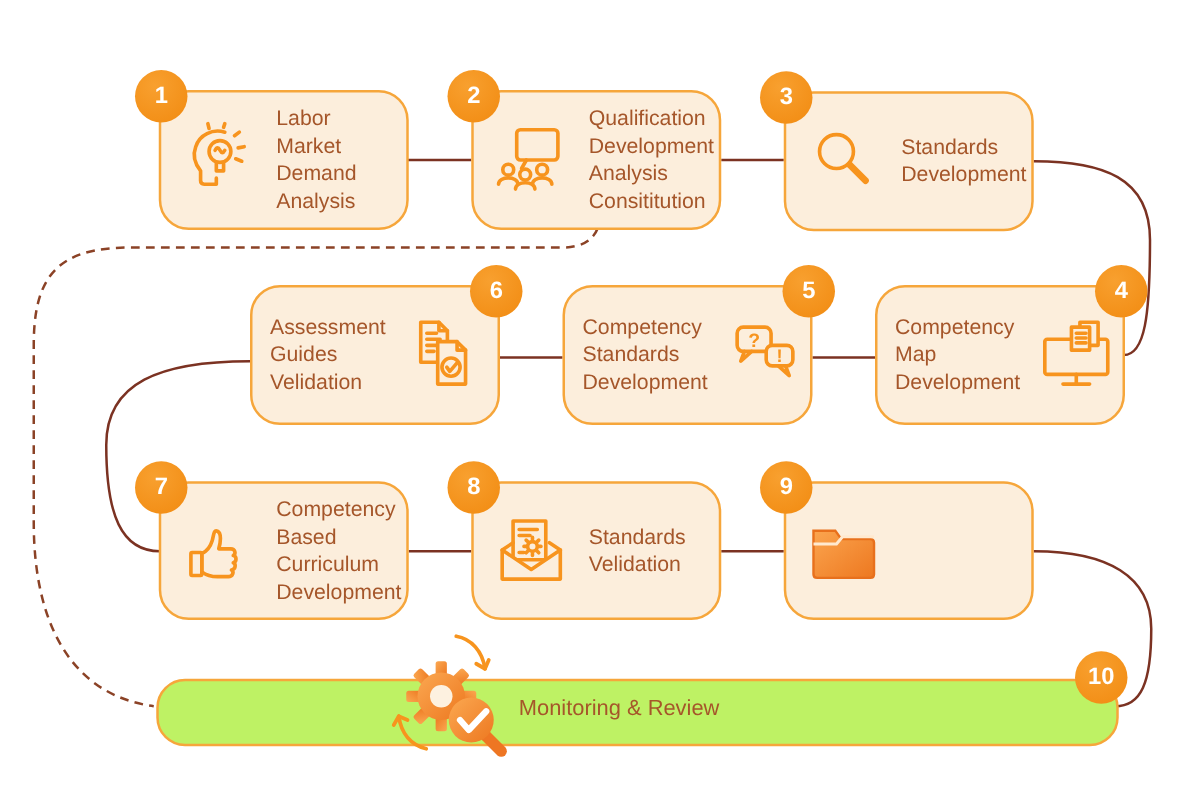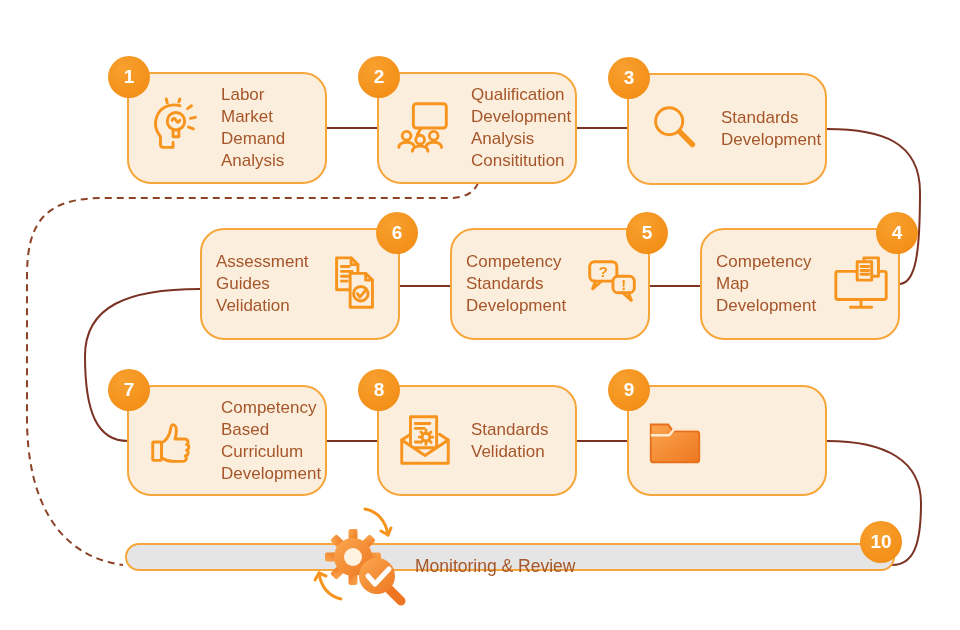--- a/index.html
+++ b/index.html
@@ -18,22 +18,22 @@
   }
   .card.rev .label{flex:1;}
   .icon-wrap{flex:none;width:64px;height:64px;display:flex;align-items:center;justify-content:center;}
   .badge{
     position:absolute;width:42px;height:42px;border-radius:50%;z-index:3;
     background:radial-gradient(circle at 38% 30%, #F8A02F, #F18A10);
     color:#fff;font-weight:bold;font-size:19px;
     display:flex;align-items:center;justify-content:center;
   }
   #bar{
-    position:absolute;left:125px;top:543px;width:770px;height:28px;box-sizing:border-box;
-    background:#e5e5e5;border:2px solid #F6A63B;border-radius:23px;z-index:2;
+    position:absolute;left:125px;top:543px;width:770px;height:54px;box-sizing:border-box;
+    background:#bef264;border:2px solid #F6A63B;border-radius:23px;z-index:2;
   }
   #bar .label{
     position:absolute;left:288px;top:0;height:42px;line-height:42px;
     font-size:17.5px;color:#A5562A;white-space:nowrap;
   }
   #gear-cluster{position:absolute;left:295px;top:495px;width:125px;height:125px;z-index:4;}
   #badge-10{left:860px;top:521px;}
   svg.oicon{stroke:#F7941E;fill:none;stroke-width:3;stroke-linecap:round;stroke-linejoin:round;}
   svg.oicon text{stroke:none;fill:#F7941E;font-family:"Liberation Sans",sans-serif;font-weight:bold;}
 </style>

